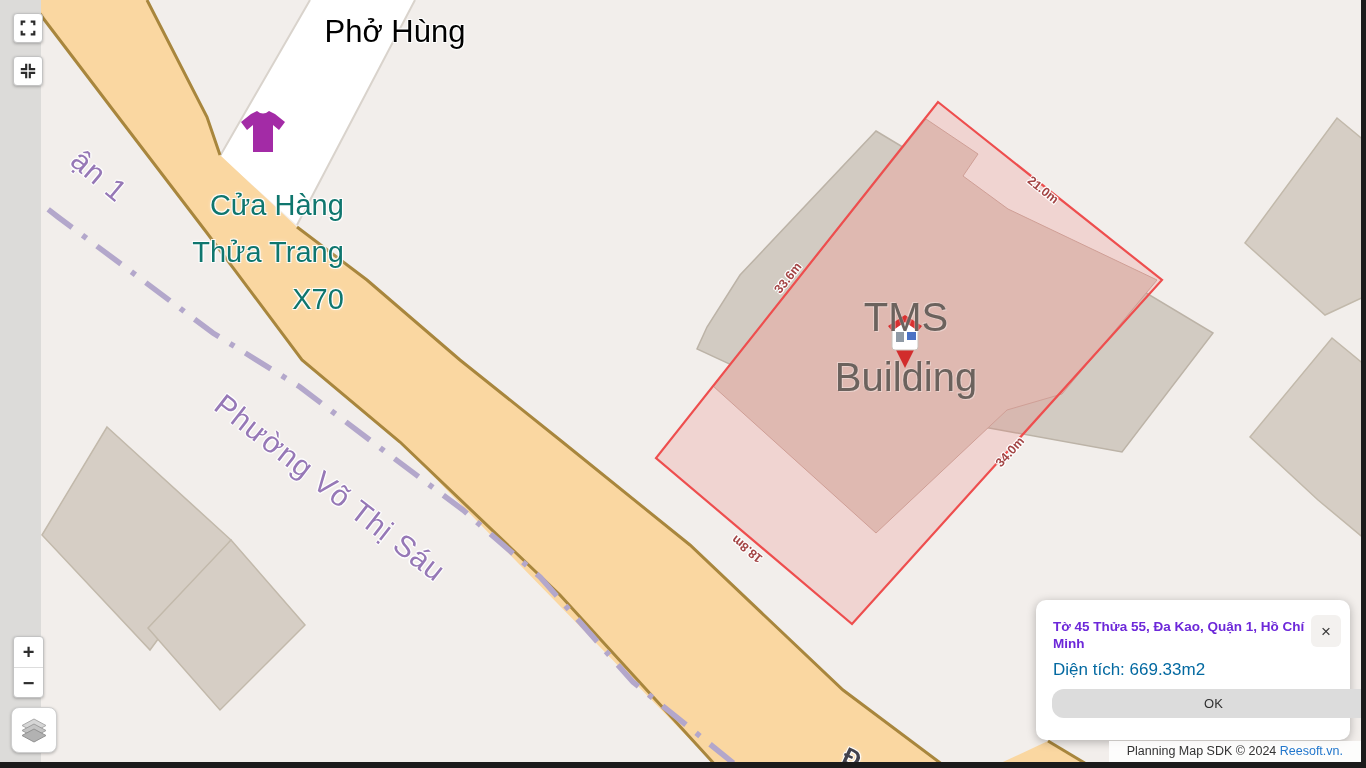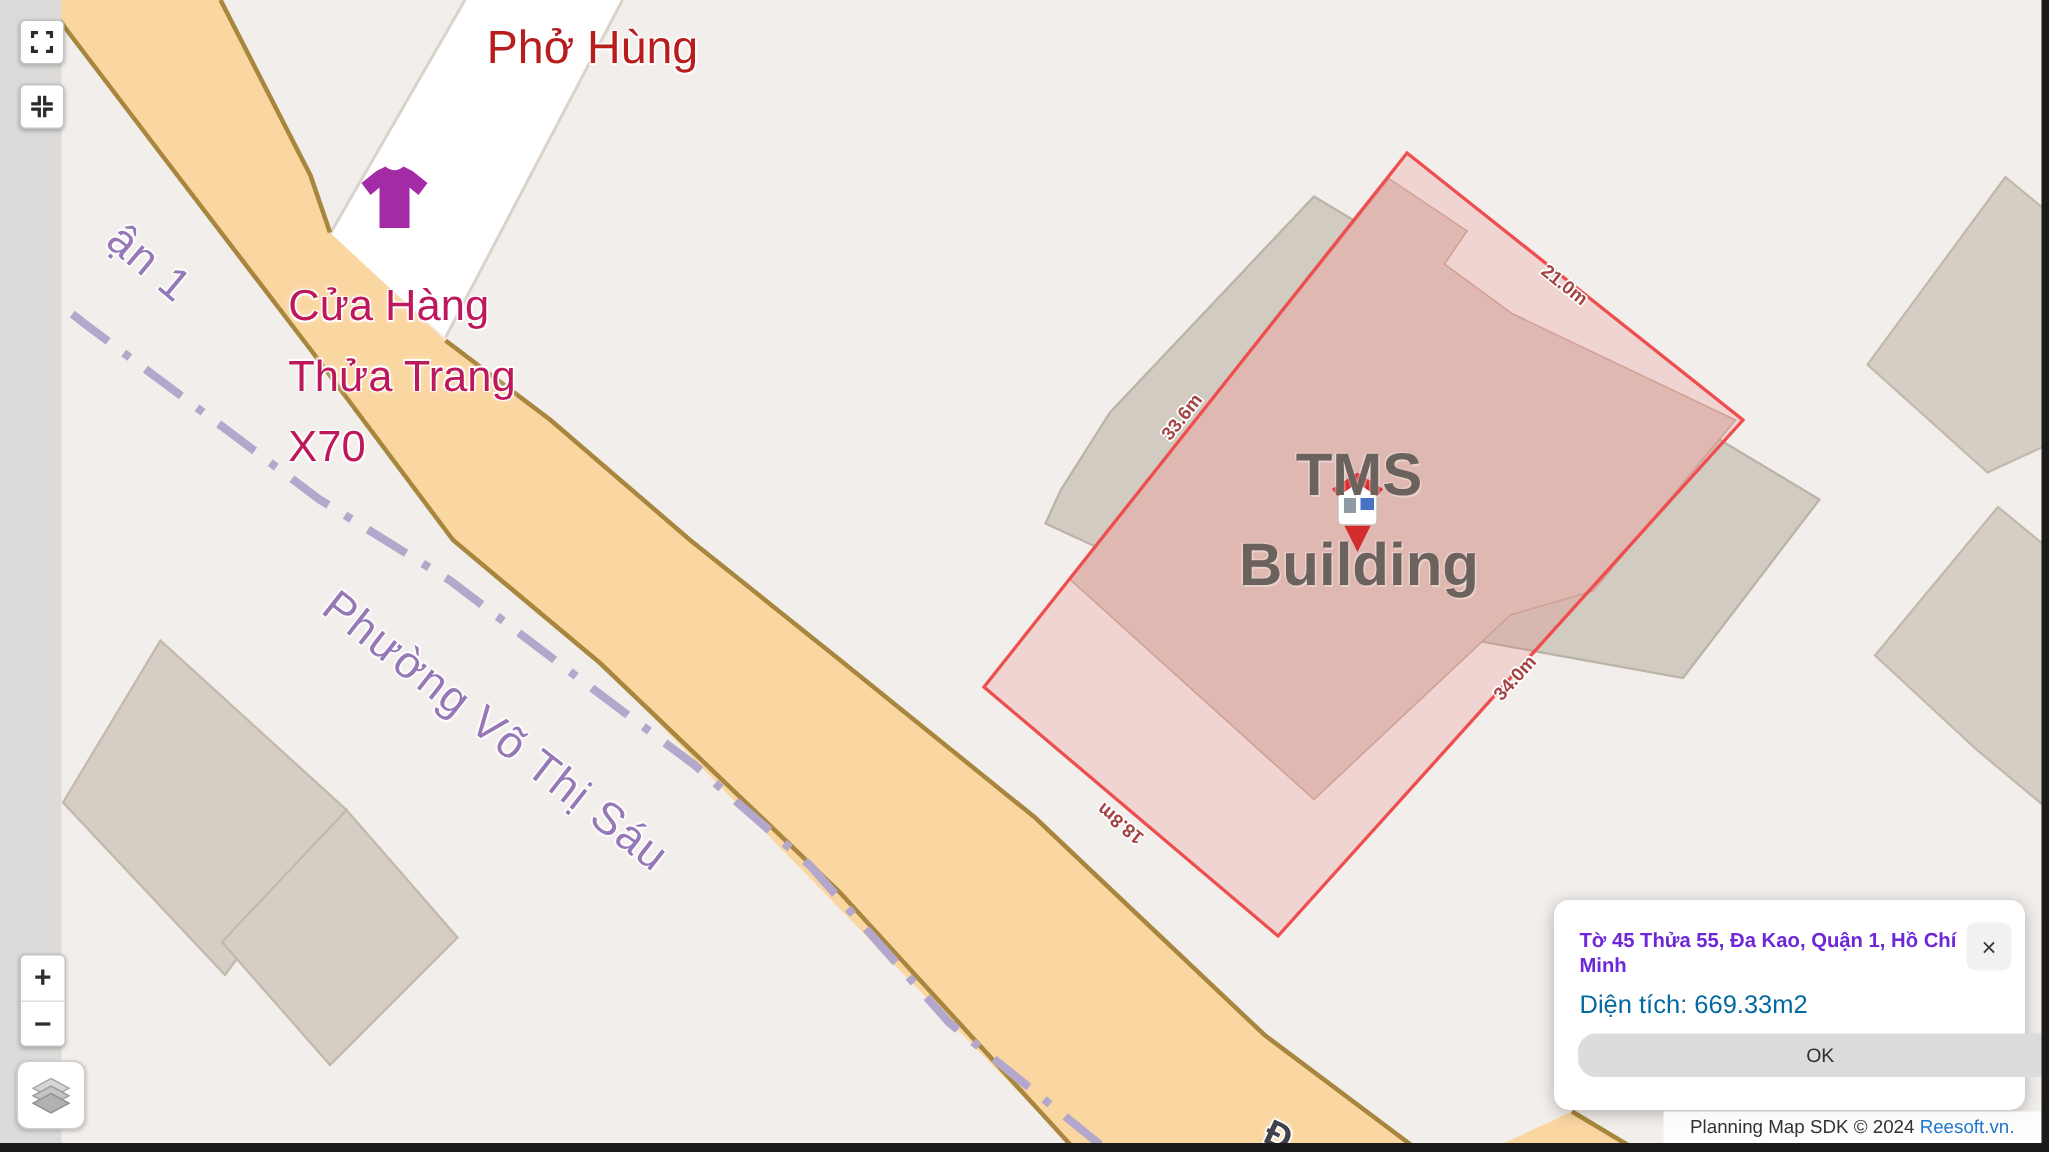--- a/index.html
+++ b/index.html
@@ -9,29 +9,29 @@
   .map-root { position:relative; width:1366px; height:768px; background:#f2eeeb; overflow:hidden; }
 
   svg.map-canvas { position:absolute; left:0; top:0; width:1366px; height:768px; display:block; }
 
   
   .maplabel { position:absolute; white-space:nowrap; pointer-events:none;
     text-shadow:-1px -1px 0 rgba(255,255,255,.85), 1px -1px 0 rgba(255,255,255,.85),
                 -1px 1px 0 rgba(255,255,255,.85), 1px 1px 0 rgba(255,255,255,.85),
                 0 0 4px rgba(255,255,255,.7); }
   .lbl-restaurant { left:395px; top:32px; transform:translate(-50%,-50%);
-    font-size:31px; font-weight:500; color:#b91c1c; }
+    font-size:31px; font-weight:500; color:#000000; }
   .lbl-shop { left:268px; top:252px; transform:translate(-50%,-50%);
-    font-size:29px; font-weight:500; color:#be185d; text-align:left; line-height:47px; }
+    font-size:29px; font-weight:500; color:#0f766e; text-align:right; line-height:47px; }
   .lbl-ward { left:330px; top:488px; transform:translate(-50%,-50%) rotate(38deg);
     font-size:30px; font-weight:400; color:#9678b6; letter-spacing:1px; }
   .lbl-district { left:99px; top:176px; transform:translate(-50%,-50%) rotate(40deg);
     font-size:30px; font-weight:400; color:#9678b6; letter-spacing:1px; }
   .lbl-building { left:906px; top:347px; transform:translate(-50%,-50%);
-    font-size:40px; line-height:60px; font-weight:700; color:#6b625d; text-align:center;
+    font-size:40px; line-height:60px; font-weight:400; color:#6b625d; text-align:center;
     text-shadow:-1px -1px 0 rgba(255,255,255,.35), 1px 1px 0 rgba(255,255,255,.35); }
   .lbl-street-d { left:852px; top:758px; transform:translate(-50%,-50%) rotate(25deg);
     font-size:24px; font-weight:600; color:#41414c; }
 
   .dim { position:absolute; font-size:12.5px; font-weight:700; color:#a34545; pointer-events:none;
     text-shadow:-1px -1px 0 #fff,1px -1px 0 #fff,-1px 1px 0 #fff,1px 1px 0 #fff; }
   .dim-ne { left:1043px; top:190px; transform:translate(-50%,-50%) rotate(38.5deg); }
   .dim-nw { left:788px;  top:278px; transform:translate(-50%,-50%) rotate(-51.5deg); }
   .dim-se { left:1010px; top:452px; transform:translate(-50%,-50%) rotate(-48deg); }
   .dim-sw { left:747px;  top:549px; transform:translate(-50%,-50%) rotate(219deg); }

